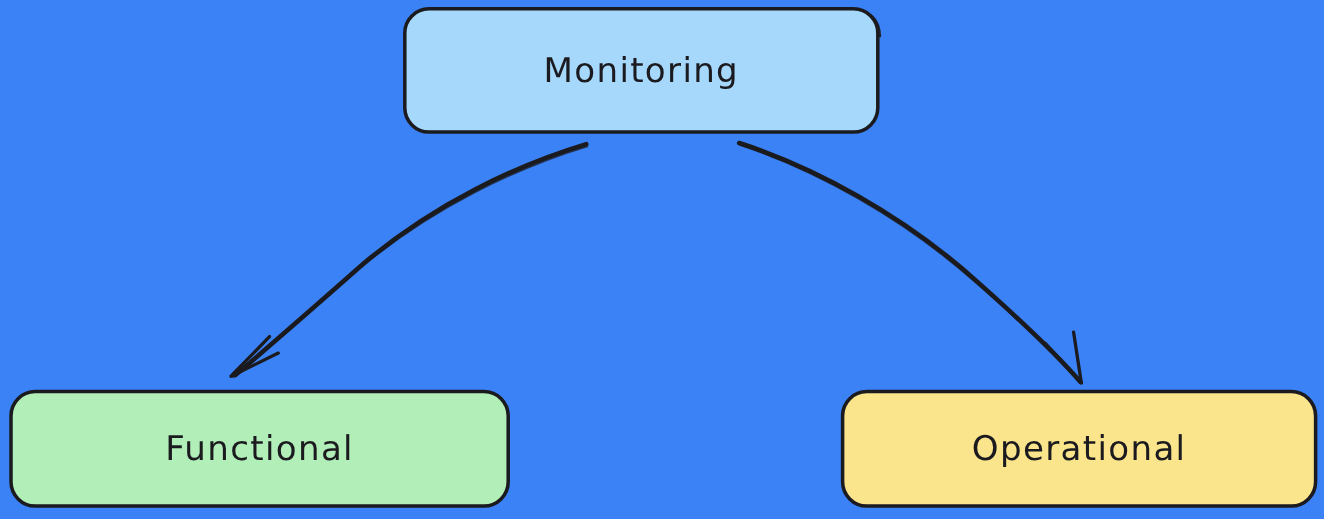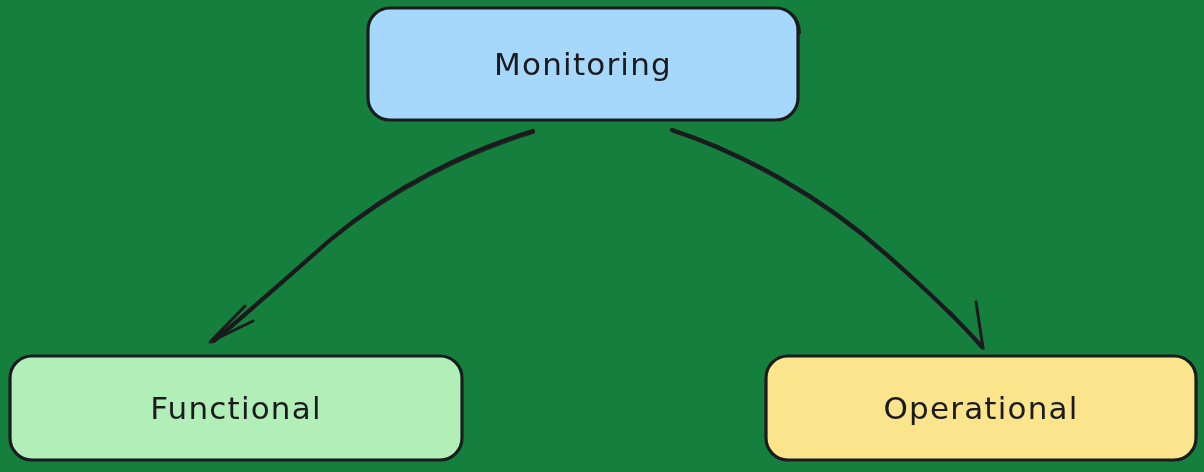--- a/index.html
+++ b/index.html
@@ -52,21 +52,21 @@
   .edge-path {
     fill: none;
     stroke: #1b1b1f;
     stroke-linecap: round;
     stroke-linejoin: round;
   }
 </style>
 </head>
 <body>
 
-<div id="diagram-root" style="background: #15803d;">
+<div id="diagram-root" style="background: #3b82f6;">
   <svg id="diagram-svg" viewBox="0 0 1204 472" xmlns="http://www.w3.org/2000/svg">
 
     <g>
 
       <path class="edge-path" d="M 533 131 C 470 150, 395 185, 330 240 C 287 278, 248 312, 214 341" stroke-width="4.2"></path>
       <path class="edge-path" d="M 534 133 C 468 153, 392 190, 327 244 C 284 282, 246 315, 212 343" stroke-width="1.6" opacity="0.75"></path>
 
       <path class="edge-path" d="M 211 341 L 245 306" stroke-width="3.0"></path>
       <path class="edge-path" d="M 210 342 L 253 321" stroke-width="3.0"></path>
       <path class="edge-path" d="M 212 339 L 240 311" stroke-width="1.5" opacity="0.7"></path>

